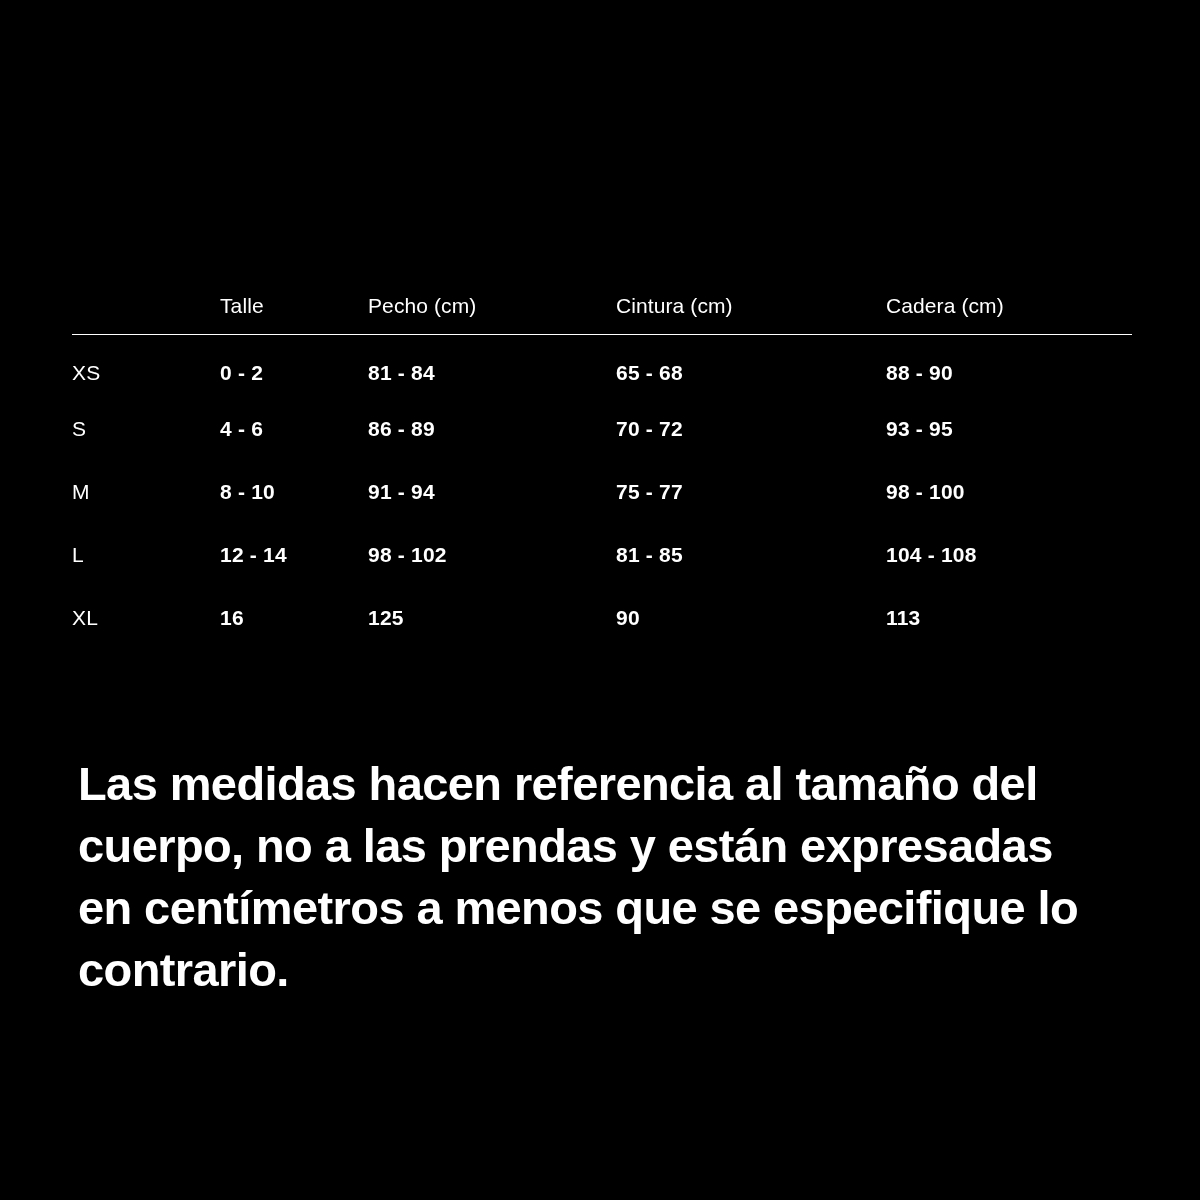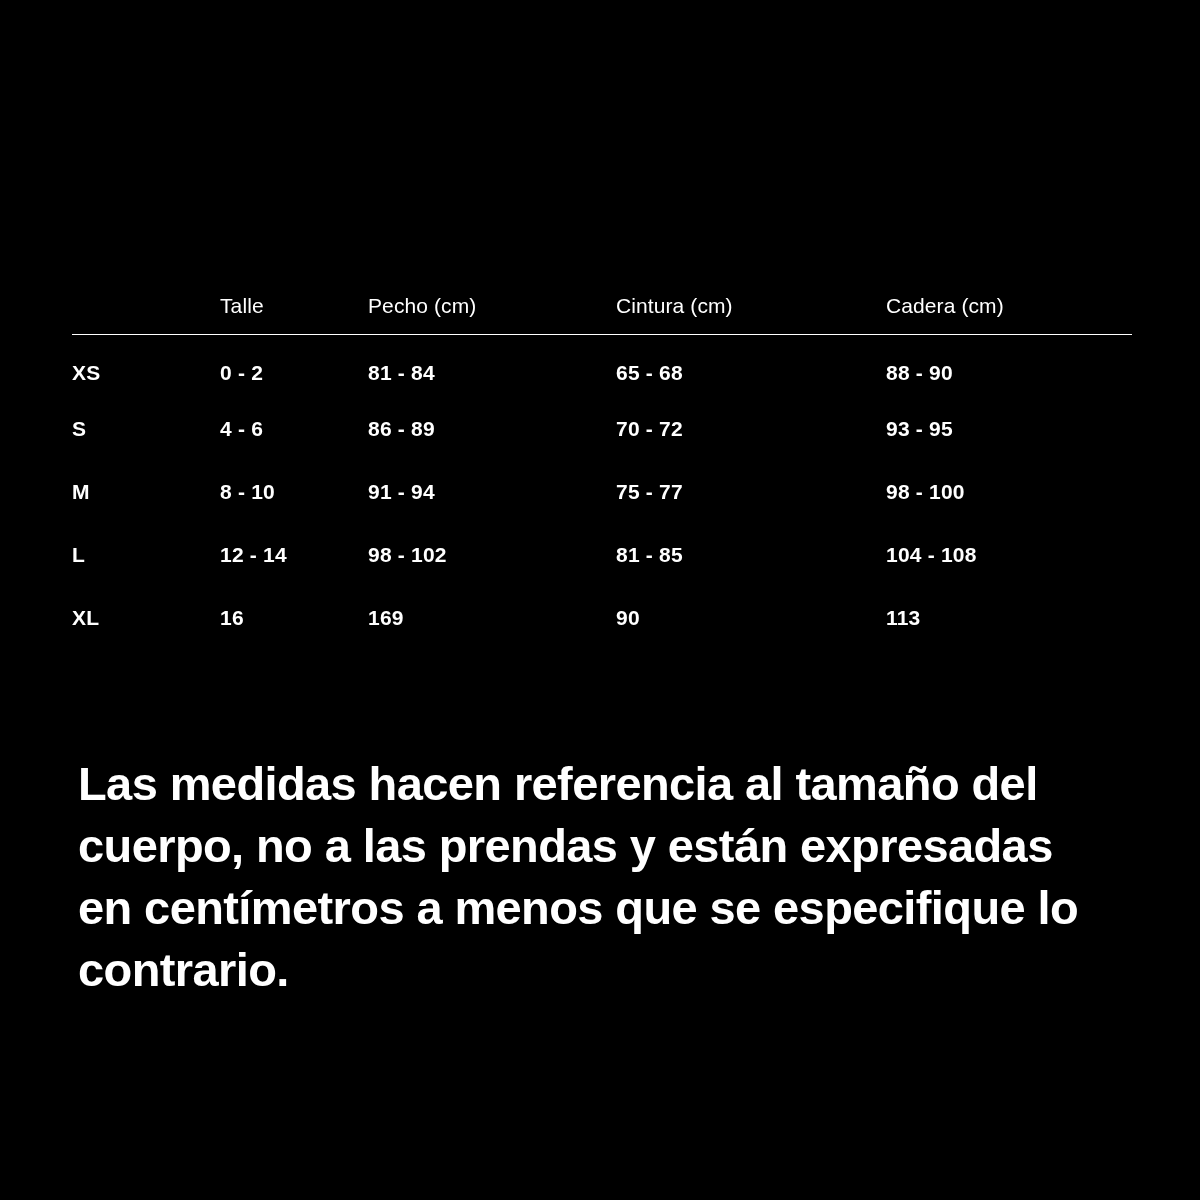--- a/index.html
+++ b/index.html
@@ -68,21 +68,21 @@
   }
 
   tbody td {
     font-size: 21px;
     font-weight: 700;
     color: #ffffff;
     letter-spacing: 0.2px;
   }
 
   tbody td.size-label {
-    font-weight: 700;
+    font-weight: 400;
   }
 
   tbody tr:first-child td {
     padding-top: 14px;
   }
 
   .note {
     position: absolute;
     left: 70px;
     top: 706px;
@@ -143,21 +143,21 @@
         <tr>
           <td class="size-label">L</td>
           <td>12 - 14</td>
           <td>98 - 102</td>
           <td>81 - 85</td>
           <td>104 - 108</td>
         </tr>
         <tr>
           <td class="size-label">XL</td>
           <td>16</td>
-          <td>169</td>
+          <td>125</td>
           <td>90</td>
           <td>113</td>
         </tr>
       </tbody>
     </table>
   </div>
 
   <p class="note">Las medidas hacen referencia al tamaño del cuerpo, no a las prendas y están expresadas en centímetros a menos que se especifique lo contrario.</p>
 
 </div>

